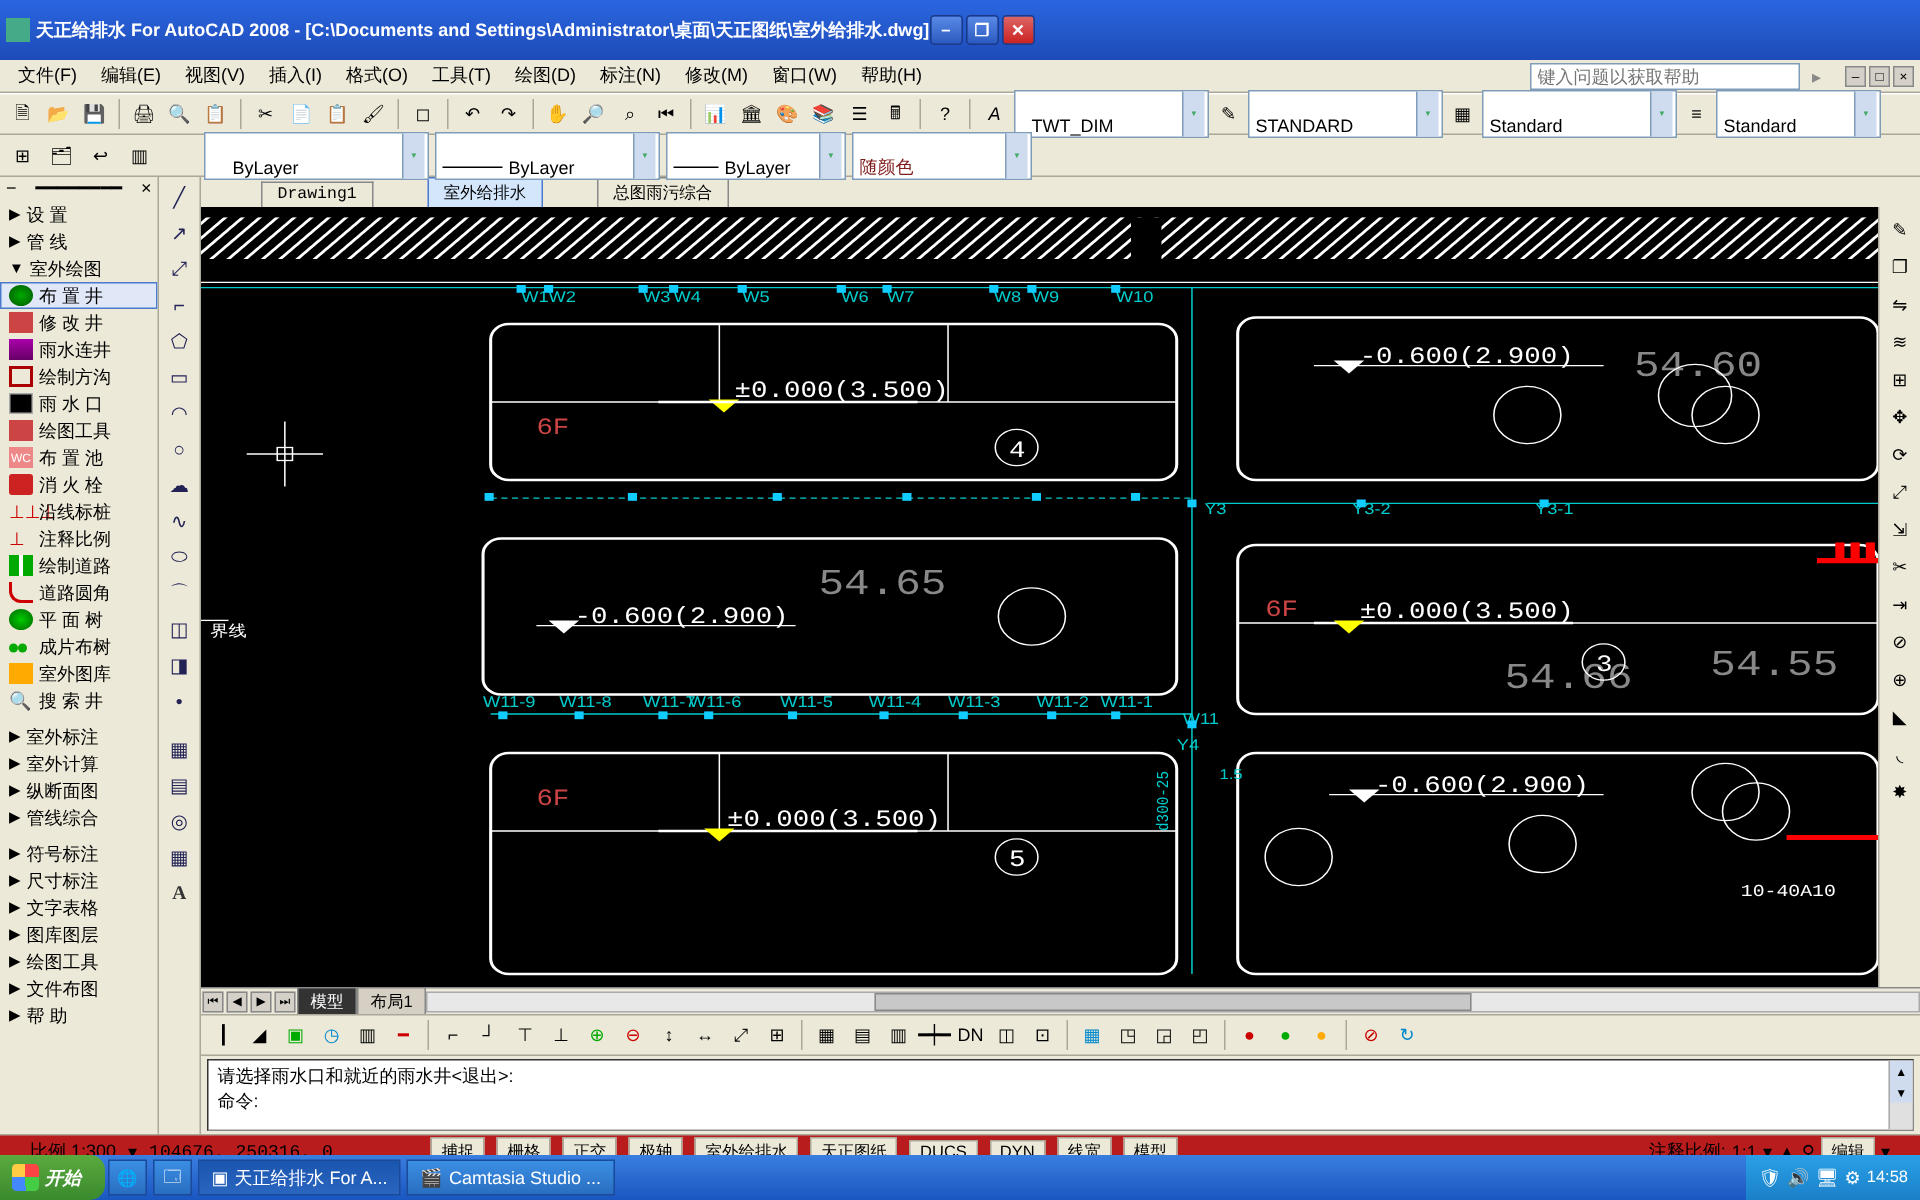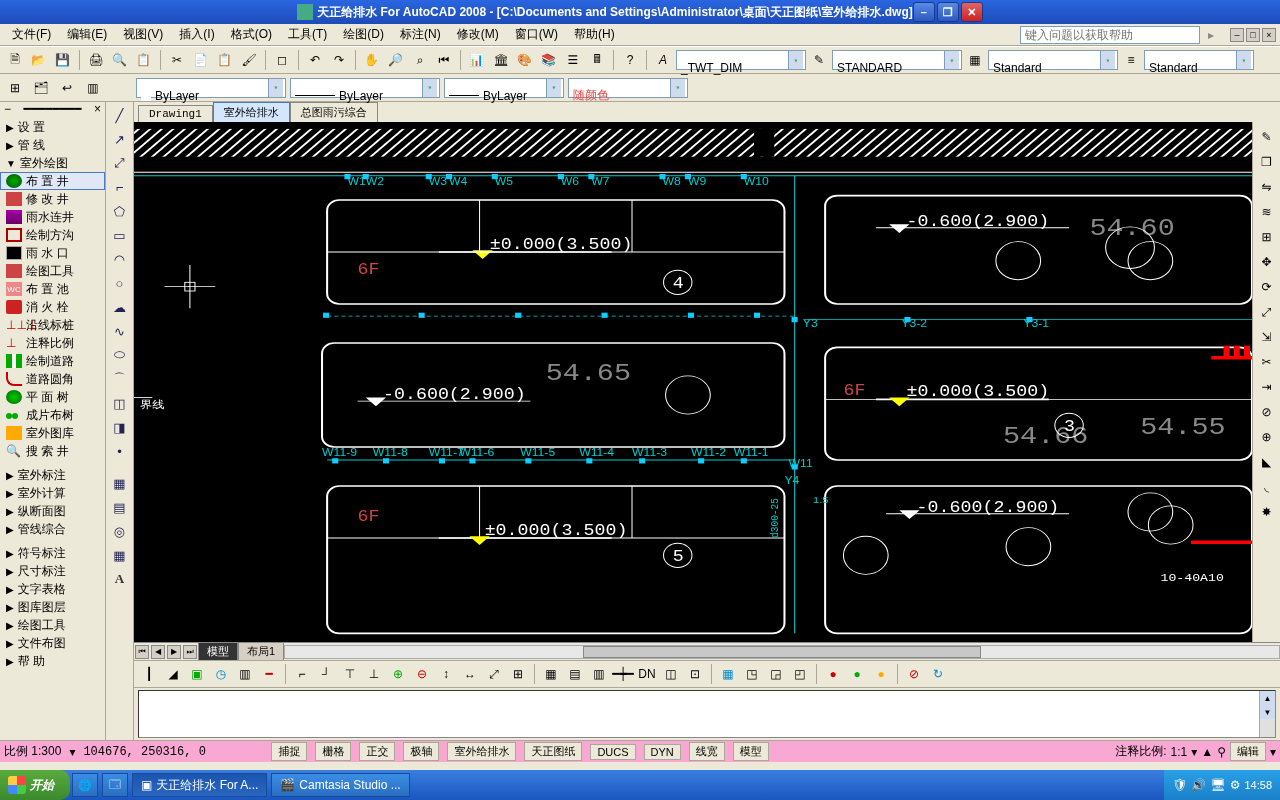--- a/index.html
+++ b/index.html
@@ -1,31 +1,31 @@
 <!DOCTYPE html>
 <html><head>
 <meta charset="utf-8">
 <style>
 * { margin: 0; padding: 0; box-sizing: border-box; font-family: "SimSun", "Microsoft YaHei", sans-serif; font-size: 12px; }
 body { background: #ece9d8; width:1280px; height:800px; overflow:hidden; position:relative; }
-.titlebar { height:24px; background: linear-gradient(#2a66e0,#1e4bb8); color:#fff; display:flex; align-items:center; padding:0 4px; justify-content:center;}
+.titlebar { height:40px; background: linear-gradient(#2a66e0,#1e4bb8); color:#fff; display:flex; align-items:center; padding:0 4px; justify-content:flex-start;}
 .titlebar .title-left{ display:flex; align-items:center; gap:4px; font-family:"Courier New",monospace; font-weight:bold;}
 .titlebar .title-icon{width:16px;height:16px;background:#4a8;}
 .win-btns{display:flex;gap:2px;}
 .win-btn{width:22px;height:20px;border:1px solid #1a3a88;background:linear-gradient(#5a8ae6,#2a5ac0);border-radius:3px;display:flex;align-items:center;justify-content:center;color:#fff;font-weight:bold;font-size:11px;}
 .win-btn.close{background:linear-gradient(#d66,#c22);}
 .menubar{height:22px;background:#ece9d8;display:flex;align-items:center;padding:0 4px;border-bottom:1px solid #aca899;}
 .menubar .mitem{padding:18px 8px;display:flex;align-items:center;}
 .menubar .help-input{margin-left:auto;width:180px;height:18px;border:1px solid #7f9db9;background:#fff;padding:0 4px;color:#999;}
 .menubar .mdi-btns{display:flex;margin-left:8px;gap:2px;}
 .mdi-btn{width:14px;height:14px;border:1px solid #888;background:#d4d0c8;font-size:9px;display:flex;align-items:center;justify-content:center;}
 .toolbar{height:28px;background:#ece9d8;border-top:1px solid #fff;border-bottom:1px solid #aca899;display:flex;align-items:center;padding:0 4px;gap:2px;}
 .tbtn{width:22px;height:22px;border:1px solid transparent;display:flex;align-items:center;justify-content:center;font-size:12px;}
 .sep{width:1px;height:20px;background:#aca899;margin:0 3px;}
-.dropdown{height:20px;border:1px solid #7f9db9;background:#fff;padding:16px 18px 0 4px;display:flex;align-items:center;position:relative;min-width:100px;font-family:"Courier New",monospace;}
+.dropdown{height:32px;border:1px solid #7f9db9;background:#fff;padding:16px 18px 0 4px;display:flex;align-items:center;position:relative;min-width:100px;font-family:"Courier New",monospace;}
 .dropdown::after{content:"▾";position:absolute;right:2px;top:0;width:14px;height:100%;background:#cfdcf0;display:flex;align-items:center;justify-content:center;color:#4a6;font-size:8px;border-left:1px solid #7f9db9;}
 .layer-toolbar{height:28px;background:#ece9d8;border-bottom:1px solid #aca899;display:flex;align-items:center;padding:0 4px;gap:4px;}
 .layer-state{display:flex;align-items:center;gap:1px;}
 .layer-state span{width:12px;height:12px;display:inline-block;}
 .bulb{background:#ff0;border-radius:50%;}
 .sun{background:radial-gradient(#ff0,#fa0);border-radius:50%;}
 .lock{background:#888;}
 .sq{border:2px solid;width:10px;height:10px;}
 .main-area{display:flex;height:638px;}
 .left-toolbox{width:106px;background:#ece9d8;border-right:1px solid #aca899;overflow:hidden;}
@@ -33,37 +33,37 @@
 .ltb-item{height:18px;display:flex;align-items:center;padding:0 6px;gap:4px;cursor:pointer;}
 .ltb-item.cat{font-weight:normal;}
 .ltb-item.hover{background:#e0e8f8;border:1px solid #4a7acb;padding:0 5px;}
 .ltb-icon{width:16px;height:14px;display:inline-block;}
 .arrow-r{color:#000;font-size:10px;}
 .draw-toolbar{width:28px;background:#ece9d8;border-right:1px solid #aca899;display:flex;flex-direction:column;align-items:center;padding-top:2px;gap:2px;}
 .draw-toolbar .dbtn{width:22px;height:22px;display:flex;align-items:center;justify-content:center;font-size:13px;color:#225;}
 .draw-toolbar .dbtn.letter{font-family:"Times New Roman";font-weight:bold;color:#333;}
 .drawing-container{flex:1;display:flex;flex-direction:column;background:#ece9d8;}
 .tabs{height:20px;display:flex;align-items:flex-end;padding:0 4px;gap:0;}
-.tab{padding:2px 10px;border:1px solid #888;border-bottom:none;background:#ece9d8;font-family:"Courier New",monospace;font-size:11px;}
+.tab{padding:2px 10px;border:1px solid #888;border-bottom:none;background:#ece9d8;font-family:"Courier New",monospace;font-size:11px;margin-left:36px;}
 .tab.active{background:#d4e6fc;border-color:#4a7acb;}
 .canvas-wrap{flex:1;display:flex;}
 .canvas{flex:1;background:#000;position:relative;overflow:hidden;}
 .right-toolbar{width:28px;background:#ece9d8;border-left:1px solid #aca899;display:flex;flex-direction:column;align-items:center;padding-top:4px;gap:3px;}
 .rtb{width:22px;height:22px;display:flex;align-items:center;justify-content:center;font-size:12px;}
 .layout-tabs{height:18px;display:flex;align-items:center;background:#ece9d8;border-top:1px solid #888;}
 .ltab-nav{width:14px;height:14px;border:1px solid #888;background:#d4d0c8;margin:0 1px;font-size:8px;display:flex;align-items:center;justify-content:center;}
 .ltab{padding:1px 8px;border:1px solid #888;background:#d6d0c4;font-size:11px;}
 .ltab.active{background:#333;color:#fff;}
 .hscroll{flex:1;height:14px;background:#e8e8e8;border:1px solid #aaa;position:relative;}
 .hscroll .thumb{position:absolute;left:30%;width:40%;height:100%;background:#c8c8c8;border:1px solid #888;}
 .bottom-toolbar{height:28px;background:#ece9d8;border-top:1px solid #aca899;border-bottom:1px solid #aca899;display:flex;align-items:center;padding:0 4px;gap:2px;}
 .cmd-area{height:48px;background:#fff;border:1px inset #888;margin:2px 4px;padding:2px 6px;font-family:"SimSun";overflow:hidden;position:relative;}
 .cmd-scroll{position:absolute;right:0;top:0;width:16px;height:100%;background:#e0e0e0;border-left:1px solid #aaa;}
 .cmd-scroll .up,.cmd-scroll .down{height:14px;background:#cfdcf0;display:flex;align-items:center;justify-content:center;font-size:8px;}
-.statusbar{height:22px;background:#f9a8d4;border-top:1px solid #aca899;display:flex;align-items:center;padding:0 4px;gap:8px;font-size:11px;}
+.statusbar{height:22px;background:#b91c1c;border-top:1px solid #aca899;display:flex;align-items:center;padding:0 20px;gap:8px;font-size:11px;}
 .statusbar .status-box{border:1px solid #aca899;padding:1px 6px;background:#ece9d8;font-size:11px;white-space:nowrap;}
 .statusbar .right{margin-left:auto;display:flex;gap:4px;align-items:center;}
 .taskbar{position:absolute;bottom:0;left:0;right:0;height:30px;background:linear-gradient(#3a7ee0,#1a56c0);display:flex;align-items:center;}
 .start{height:30px;padding:0 16px 0 8px;background:linear-gradient(#5aaa3e,#3a8a2e);color:#fff;font-weight:bold;font-style:italic;display:flex;align-items:center;border-radius:0 10px 10px 0;gap:4px;}
 .task-item{height:24px;margin:0 2px;padding:0 8px;background:linear-gradient(#3a8ee4,#2a6ec0);border:1px solid #1a4a9a;display:flex;align-items:center;color:#fff;gap:4px;max-width:160px;font-size:11px;}
 .task-item.active{background:linear-gradient(#1a56b0,#2a66c0);}
 .tray{margin-left:auto;background:linear-gradient(#2aa0e8,#1a80c8);height:30px;display:flex;align-items:center;padding:0 8px;gap:4px;color:#fff;}
 .tray .clock{font-size:11px;}
 
 .canvas svg{position:absolute;inset:0;width:100%;height:100%;}
@@ -171,21 +171,21 @@
     <span>ByLayer</span>
   </div>
   <div class="dropdown" style="min-width:150px;">
     <span style="width:40px;height:1px;background:#000;display:inline-block;margin-right:4px;"></span>
     <span>ByLayer</span>
   </div>
   <div class="dropdown" style="min-width:120px;">
     <span style="width:30px;height:1px;background:#000;display:inline-block;margin-right:4px;"></span>
     <span>ByLayer</span>
   </div>
-  <div class="dropdown" style="min-width:120px;color:#ef4444;">
+  <div class="dropdown" style="min-width:120px;color:#7f1d1d;">
       <span>随颜色</span>
     </div>
 </div>
 
 <div class="main-area">
 
   <div class="left-toolbox">
     <div class="ltb-header">
         <span>−</span>
         <span>━━━━━━━━</span>
@@ -577,21 +577,23 @@
       <div class="sep"></div>
       <div class="tbtn" style="color:#c00">●</div>
       <div class="tbtn" style="color:#0a0">●</div>
       <div class="tbtn" style="color:#fa0">●</div>
       <div class="sep"></div>
       <div class="tbtn" style="color:#c00">⊘</div>
       <div class="tbtn" style="color:#08c">↻</div>
     </div>
 
     <div class="cmd-area">
+      <div>请选择雨水口和就近的雨水井&lt;退出&gt;:</div>
       <div></div>
+      <div>命令:</div>
       <div class="cmd-scroll">
           <div class="up">▲</div>
           <div style="flex:1"></div>
           <div class="down">▼</div>
         </div>
     </div>
   </div>
 </div>
 
 <div class="statusbar">

